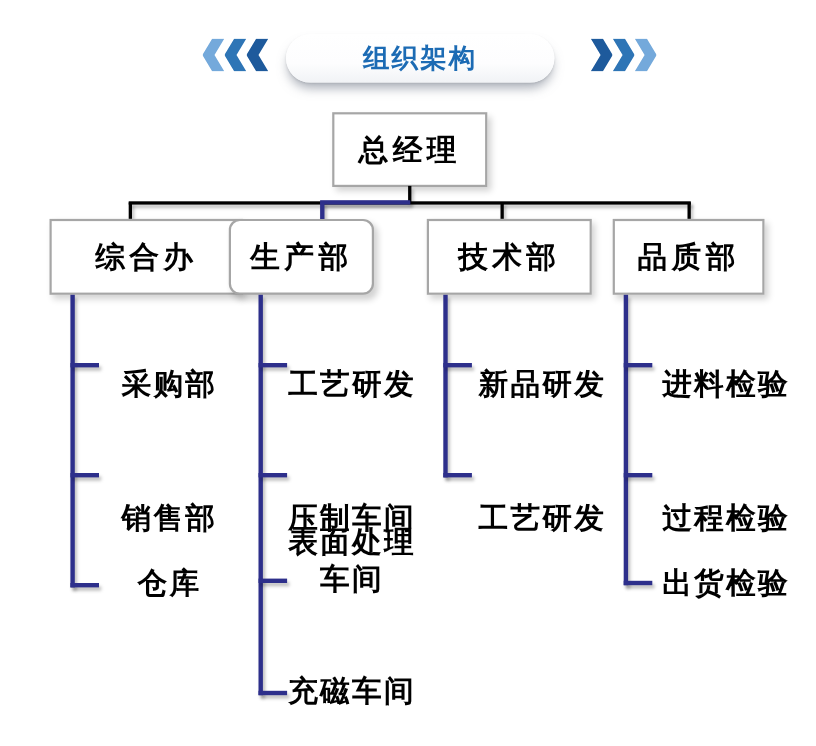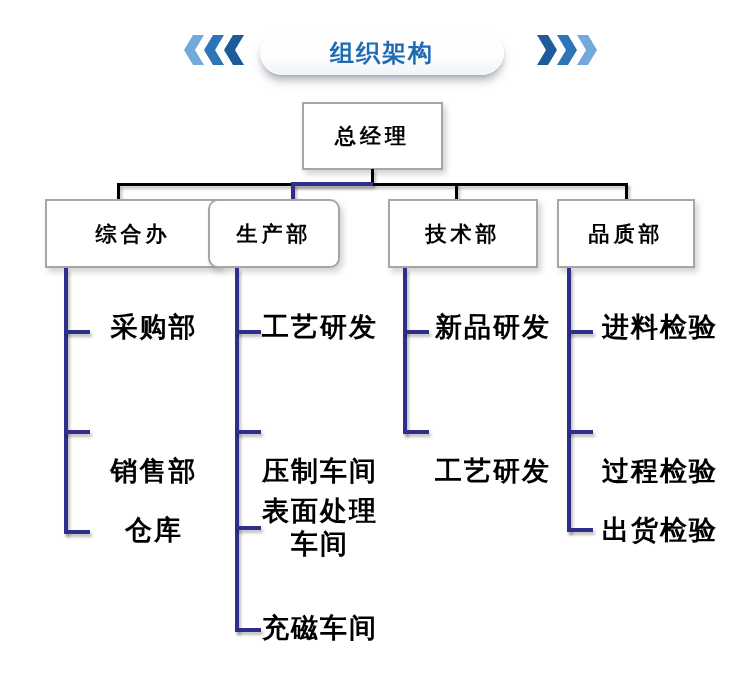--- a/index.html
+++ b/index.html
@@ -22,21 +22,21 @@
     display:flex;align-items:center;justify-content:center;
   }
   .pill-text{
     font-family:"Liberation Sans","DejaVu Sans",sans-serif;
     font-weight:bold;font-size:24px;color:#1C6BB4;letter-spacing:2px;
   }
   
   .obox{
     position:absolute;background:#ffffff;border:2px solid #A6A6A6;box-sizing:border-box;
     display:flex;align-items:center;justify-content:center;
-    font-weight:bold;font-size:21px;color:#000;letter-spacing:4px;
+    font-weight:bold;font-size:27px;color:#000;letter-spacing:4px;
     box-shadow:3px 4px 6px rgba(0,0,0,.18);
   }
   .root-box{left:302px;top:102px;width:141px;height:68px;}
   .b1{left:45px;top:199px;width:176px;height:69px;}
   .b2{left:208px;top:199px;width:132px;height:69px;border-radius:10px;}
   .b3{left:388px;top:199px;width:150px;height:69px;}
   .b4{left:557px;top:199px;width:138px;height:69px;}
   
   .ln{position:absolute;box-shadow:2px 3px 3px rgba(0,0,0,.25);}
   .black{background:#000000;}
@@ -54,22 +54,22 @@
   .v3{left:403px;top:268px;height:166px;}
   .v4{left:567px;top:268px;height:264px;}
   .tick{height:4px;width:26px;}
   
   .item{
     position:absolute;width:160px;text-align:center;
     font-weight:bold;font-size:27px;color:#000;letter-spacing:2px;
     line-height:34px;white-space:pre-line;
   }
   .col1{left:74px;}  .col2{left:240px;} .col3{left:413px;} .col4{left:580px;}
-  .row1{top:310px;text-align:center;}  .row2{top:415px;margin-top:39px;}  .row3{top:513px;}  .row4{top:611px;}
-  .row3-two{top:495px;line-height:33px;}
+  .row1{top:332px;text-align:center;}  .row2{top:415px;margin-top:39px;}  .row3{top:513px;}  .row4{top:611px;}
+  .row3-two{top:477px;line-height:33px;}
 </style>
 </head>
 <body>
 
 <div class="canvas">
 
   <div class="chev-group" style="left:184px;">
     <span class="chev chev-left c-light"></span>
     <span class="chev chev-left c-mid"></span>
     <span class="chev chev-left c-dark"></span>

